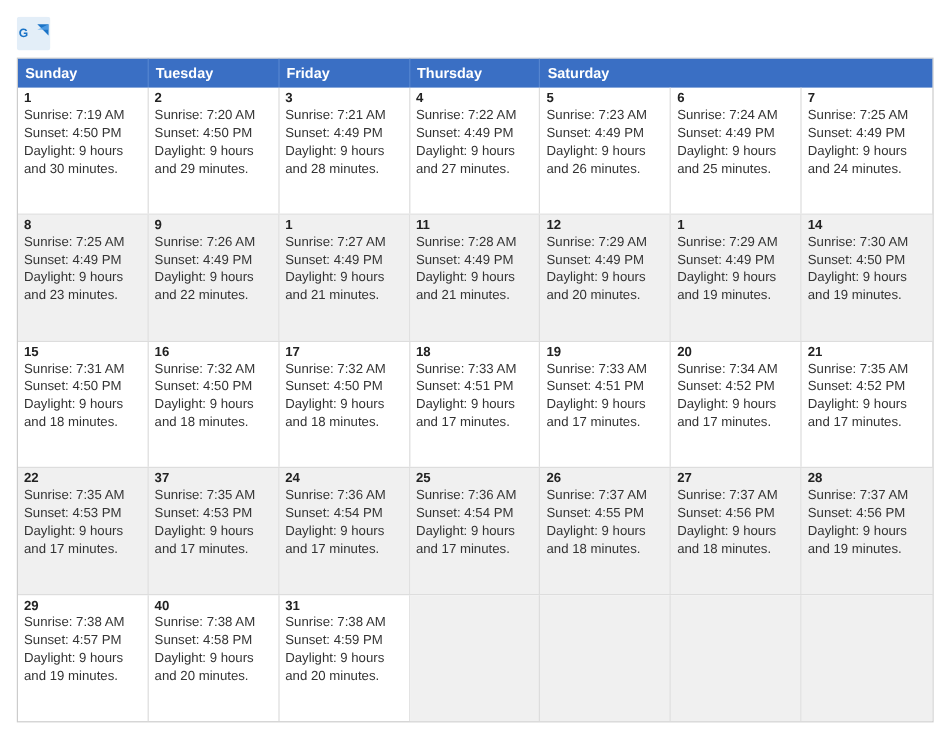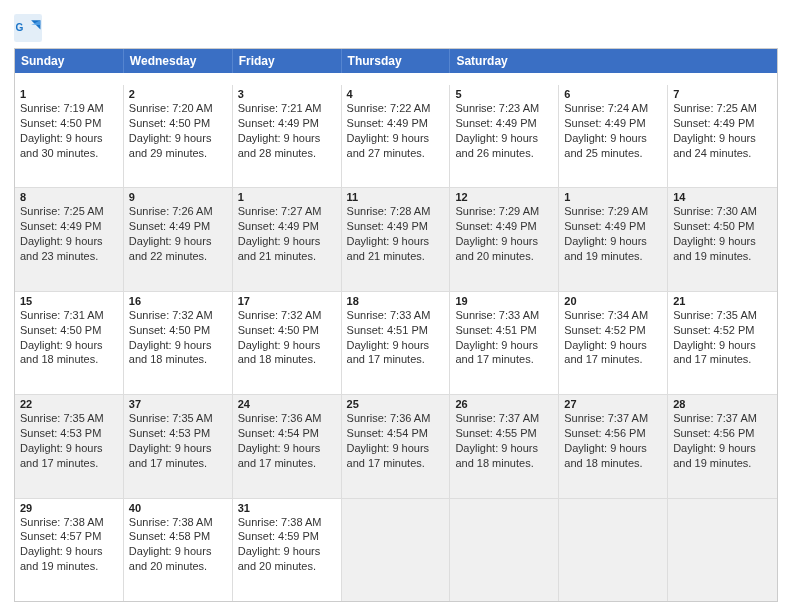--- a/index.html
+++ b/index.html
@@ -54,21 +54,20 @@
     .subtitle {
       font-size: 14px;
       color: #444;
       margin-top: 2px;
     }
     .calendar {
       flex: 1;
       display: flex;
       flex-direction: column;
       border: 1px solid #ccc;
-      gap: 12px;
     }
     .cal-header {
       display: grid;
       grid-template-columns: repeat(7, 1fr);
       background: #3a6fc4;
     }
     .cal-header-cell {
       color: #fff;
       font-weight: bold;
       font-size: 12px;
@@ -133,21 +132,21 @@
     </div>
     <div class="title-block">
       <div class="month-title"></div>
       <div class="subtitle"></div>
     </div>
   </div>
 
   <div class="calendar">
     <div class="cal-header">
     <div class="cal-header-cell">Sunday</div>
-        <div class="cal-header-cell">Wednesday</div>
+        <div class="cal-header-cell">Tuesday</div>
         <div class="cal-header-cell">Friday</div>
         <div class="cal-header-cell">Thursday</div>
         <div class="cal-header-cell">Saturday</div>
       </div>
     <div class="cal-body">
     <div class="cal-row">
           <div class="cal-cell">
             <div class="day-num">1</div>
             <div class="cell-text">Sunrise: 7:19 AM<br>Sunset: 4:50 PM<br>Daylight: 9 hours<br>and 30 minutes.</div>
           </div>

